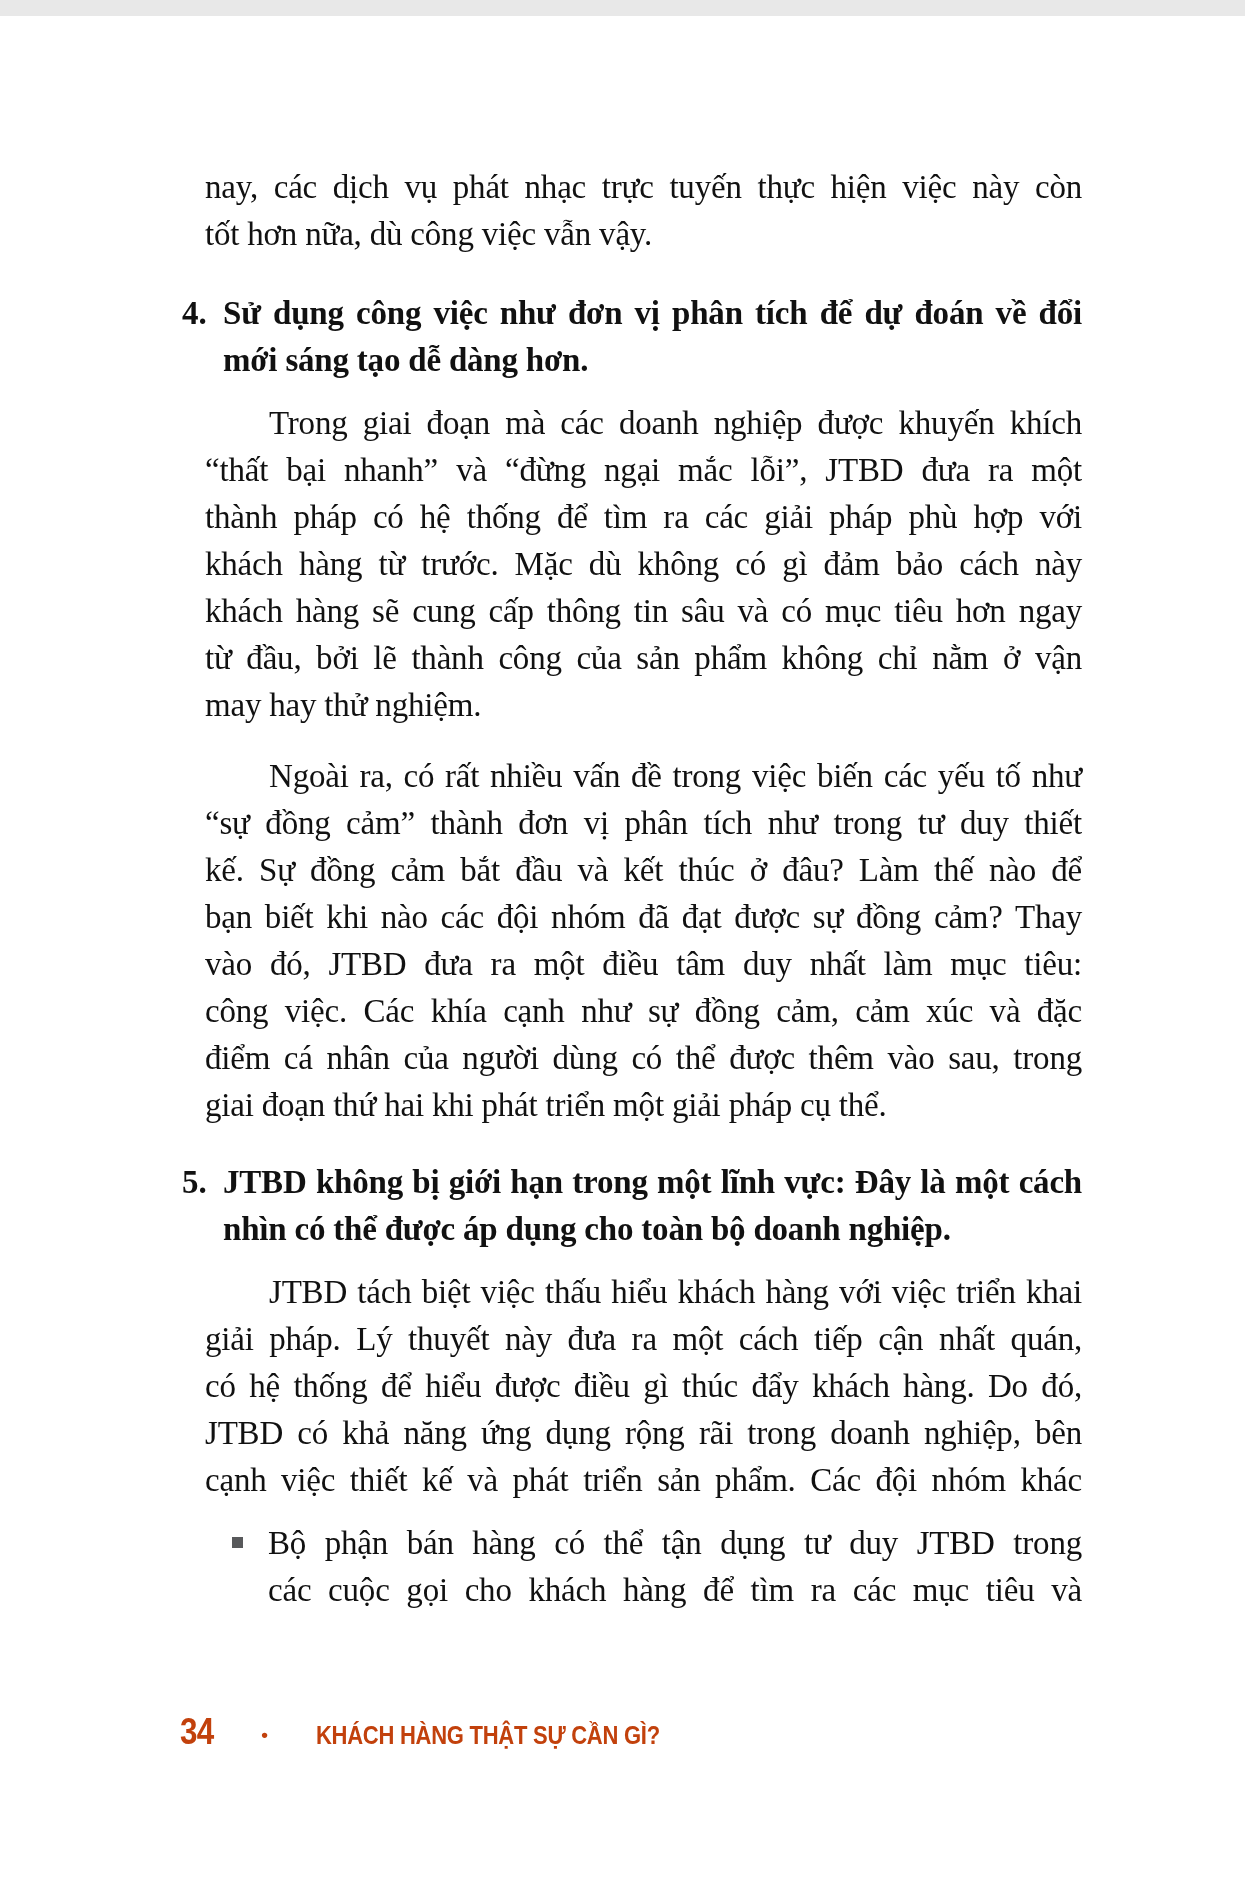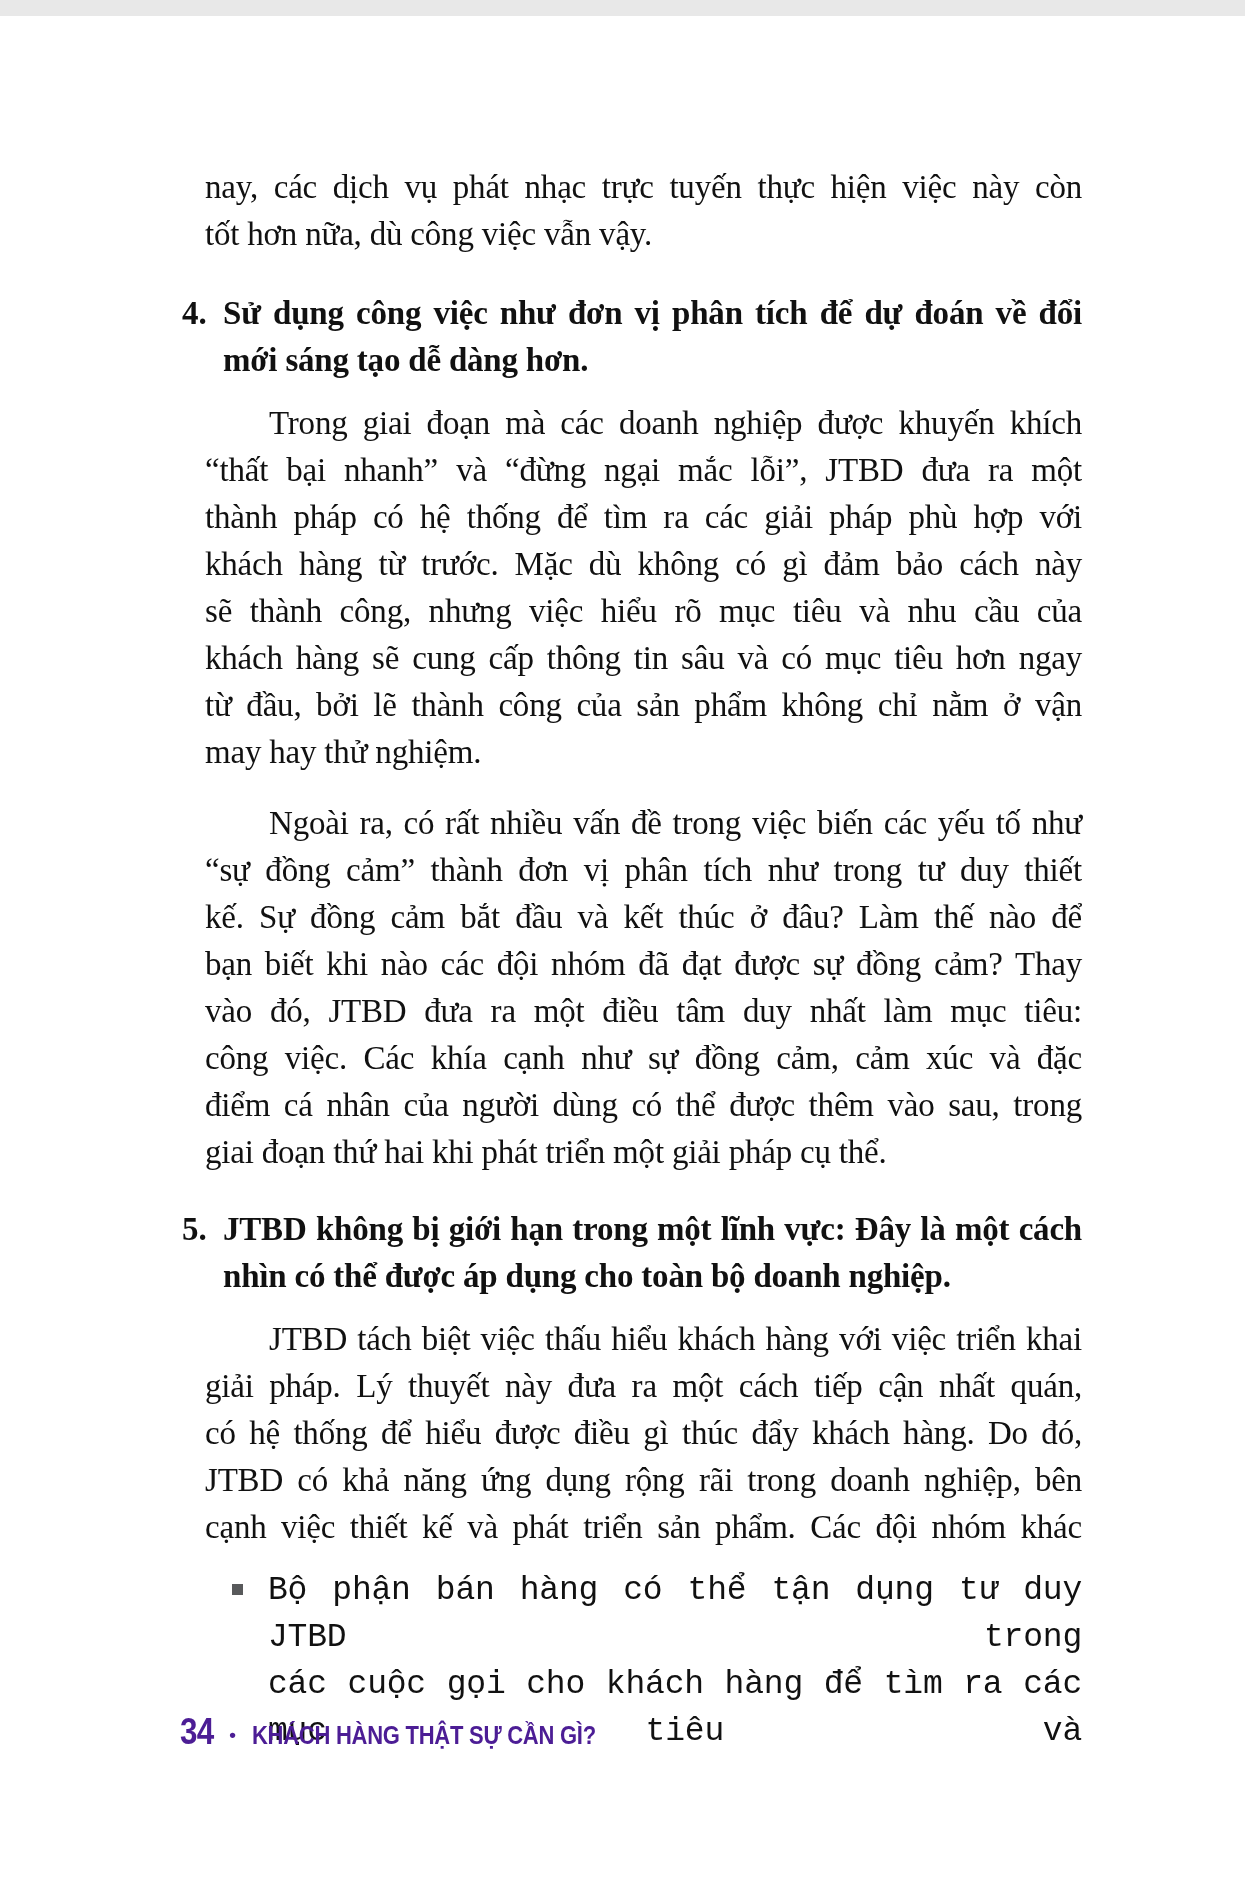--- a/index.html
+++ b/index.html
@@ -44,21 +44,21 @@
     font-size: 33px;
     line-height: 47px;
   }
   .numbered .htext { flex: 1; min-width: 0; }
 
   .blk-heading4 { margin-top: 32px; margin-bottom: 16px; }
   .blk-para2 { margin-top: 24px; }
   .blk-heading5 { margin-top: 30px; margin-bottom: 16px; }
   .blk-bullet { margin-top: 16px; }
 
-  .bullet { display: flex; font-family: Liberation Mono, monospace; }
+  .bullet { display: flex; }
   .bullet .bmark-col {
     flex: none;
     width: 63px;
     padding-left: 27px;
     box-sizing: border-box;
   }
   .bullet .bsquare {
     display: inline-block;
     width: 11px;
     height: 11px;
@@ -68,21 +68,22 @@
   .bullet .btext { flex: 1; min-width: 0; }
 
   .footer {
     position: absolute;
     left: 180px;
     top: 1695px;
     display: flex;
     align-items: baseline;
     font-family: "Liberation Sans", "DejaVu Sans", sans-serif;
     font-weight: bold;
-    color: #4c1d95;
+    color: #c2410c;
+    gap: 32px;
   }
   .footer .pagenum {
     font-size: 37px;
     transform: scaleX(0.85);
     transform-origin: left bottom;
     letter-spacing: -1px;
   }
   .footer .sep {
     font-size: 19px;
     margin: 0 16px 0 10px;
@@ -114,21 +115,20 @@
         <div class="ln bold j">Sử dụng công việc như đơn vị phân tích để dự đoán về đổi</div>
         <div class="ln bold">mới sáng tạo dễ dàng hơn.</div>
       </div>
     </div>
 
     <div class="blk">
       <div class="ln j indent">Trong giai đoạn mà các doanh nghiệp được khuyến khích</div>
       <div class="ln j">“thất bại nhanh” và “đừng ngại mắc lỗi”, JTBD đưa ra một</div>
       <div class="ln j">thành pháp có hệ thống để tìm ra các giải pháp phù hợp với</div>
       <div class="ln j">khách hàng từ trước. Mặc dù không có gì đảm bảo cách này</div>
-      <div class="ln j">sẽ thành công, nhưng việc hiểu rõ mục tiêu và nhu cầu của</div>
       <div class="ln j">khách hàng sẽ cung cấp thông tin sâu và có mục tiêu hơn ngay</div>
       <div class="ln j">từ đầu, bởi lẽ thành công của sản phẩm không chỉ nằm ở vận</div>
       <div class="ln">may hay thử nghiệm.</div>
     </div>
 
     <div class="blk blk-para2">
       <div class="ln j indent">Ngoài ra, có rất nhiều vấn đề trong việc biến các yếu tố như</div>
       <div class="ln j">“sự đồng cảm” thành đơn vị phân tích như trong tư duy thiết</div>
       <div class="ln j">kế. Sự đồng cảm bắt đầu và kết thúc ở đâu? Làm thế nào để</div>
       <div class="ln j">bạn biết khi nào các đội nhóm đã đạt được sự đồng cảm? Thay</div>

